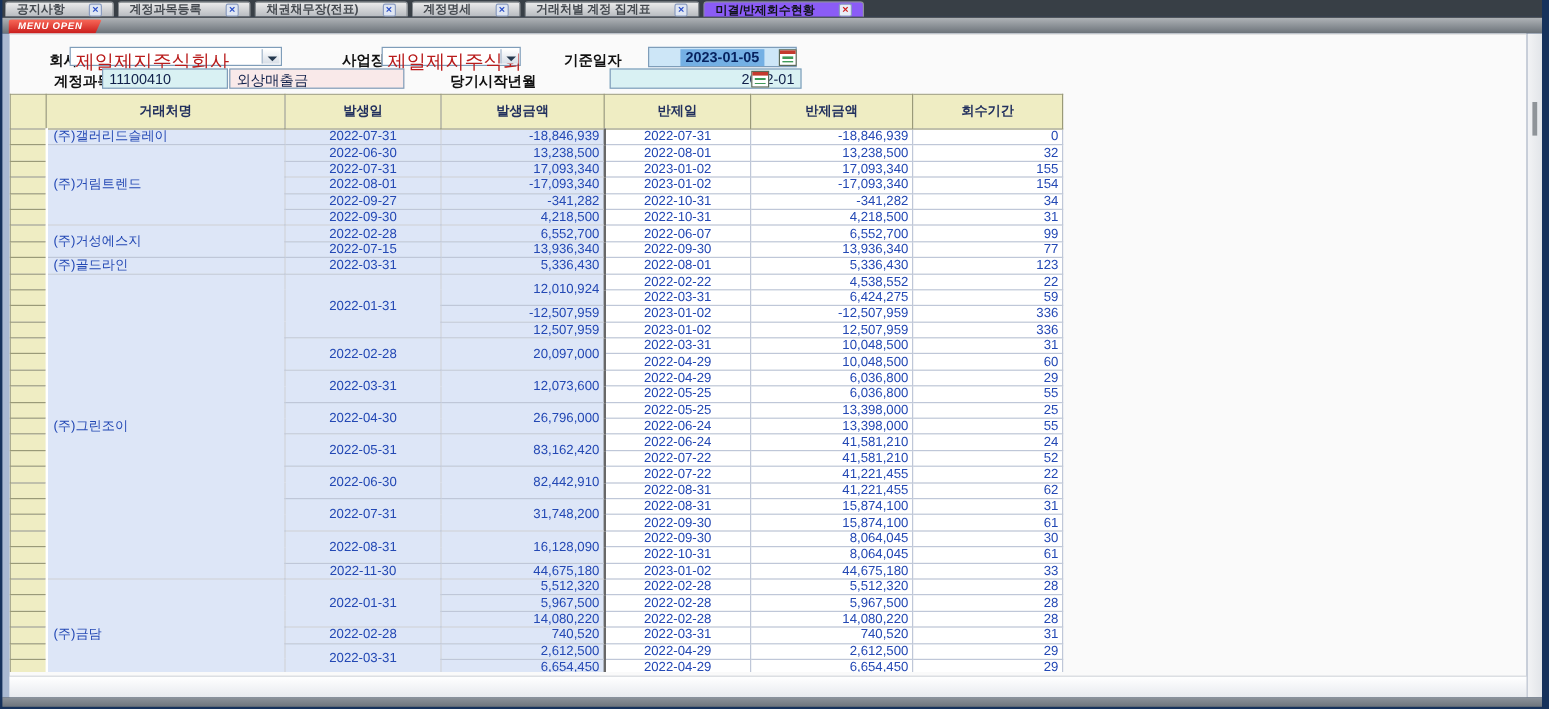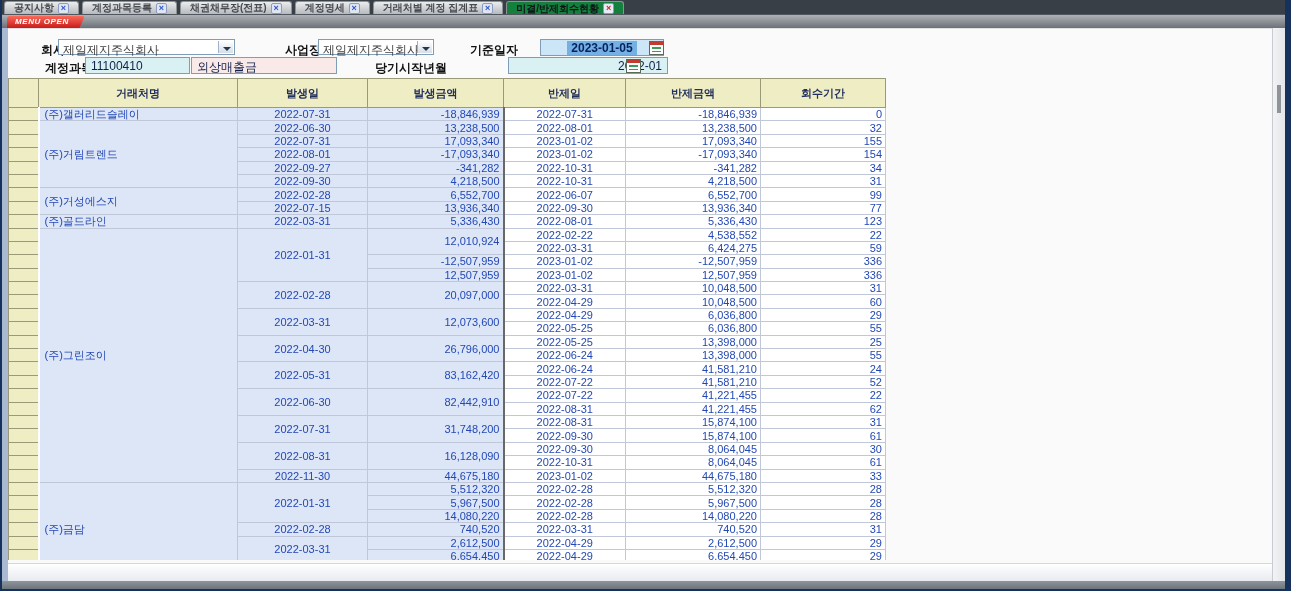--- a/index.html
+++ b/index.html
@@ -3,25 +3,25 @@
 <meta charset="utf-8">
 <style>
   * { margin:0; padding:0; box-sizing:border-box; }
   html,body { width:1291px; height:591px; overflow:hidden;
     font-family:"Liberation Sans", sans-serif; }
   body { position:relative; background:#16325c; }
 
   
   .tabbar { position:absolute; left:2px; top:0; width:1283px; height:14px;
     background:#383f46; white-space:nowrap; overflow:hidden; }
-  .tab { display:inline-flex; align-items:center; gap:4px; height:13px; margin:1px 1px 0 2px;
+  .tab { display:inline-flex; align-items:center; gap:20px; height:13px; margin:1px 1px 0 2px;
     padding:0 9px; background:linear-gradient(#ececec,#b6babf); border:1px solid #8d9297;
     border-bottom:none; border-radius:3px 3px 0 0; font-size:10px; font-weight:bold;
     color:#454a50; vertical-align:top; cursor:default; }
-  .tab.active { background:#15803d; color:#101418; height:14px; }
+  .tab.active { background:#8b5cf6; color:#101418; height:14px; }
   .tab .close { display:inline-block; width:11px; height:11px; line-height:9px;
     background:#dfe6f2; border:1px solid #8b9cc0; border-radius:2px; text-align:center;
     font-size:9px; font-weight:bold; color:#2d50c8; }
   .tab.active .close { color:#cf1d1d; background:#e8edf8; }
 
   
   .menustrip { position:absolute; left:2px; top:14px; width:1283px; height:14px;
     background:linear-gradient(#aeb2b6,#6a7178); border-top:1px solid #50565c; }
   .menu-open { position:absolute; left:5px; top:1px; height:24px; line-height:12px;
     padding:0 16px 0 8px; background:linear-gradient(#f96a5a,#c41414 55%,#8f0d0d);
@@ -29,21 +29,21 @@
     clip-path:polygon(0 0,100% 0,86% 100%,0 100%); border-radius:3px;text-align:right; }
 
   
   .steel { position:absolute; left:2px; top:28px; width:1283px; height:553px; background:#a9b9d2; }
   .panel { position:absolute; left:8px; top:28px; width:1264px; height:553px;
     background:#fafafa; border-top:1px solid #e0e0e0; }
 
   
   .lbl { position:absolute; font-size:12px; font-weight:bold; color:#111; white-space:nowrap; }
   .combo { position:absolute; height:16px; background:#fff; border:1px solid #7f9db9;
-    font-size:12px; color:#404040; }
+    font-size:16px; color:#b91c1c; }
   .combo .val { display:block; padding:2px 18px 0 4px; white-space:nowrap; overflow:hidden; }
   .combo .arrow-btn { position:absolute; right:1px; top:1px; bottom:1px; width:15px;
     background:linear-gradient(#ffffff,#d7dee7); border-left:1px solid #9fb2c8; }
   .combo .arrow-btn::after { content:""; position:absolute; left:4px; top:6px;
     border-left:4px solid transparent; border-right:4px solid transparent;
     border-top:4px solid #24384e; }
   .field { position:absolute; height:17px; border:1px solid #7f9db9; font-size:12px;
     color:#10204a; padding:1px 5px; white-space:nowrap; overflow:hidden; }
   .f-cyan { background:#d9f1f3; }
   .f-pink { background:#f9e9e9; }

